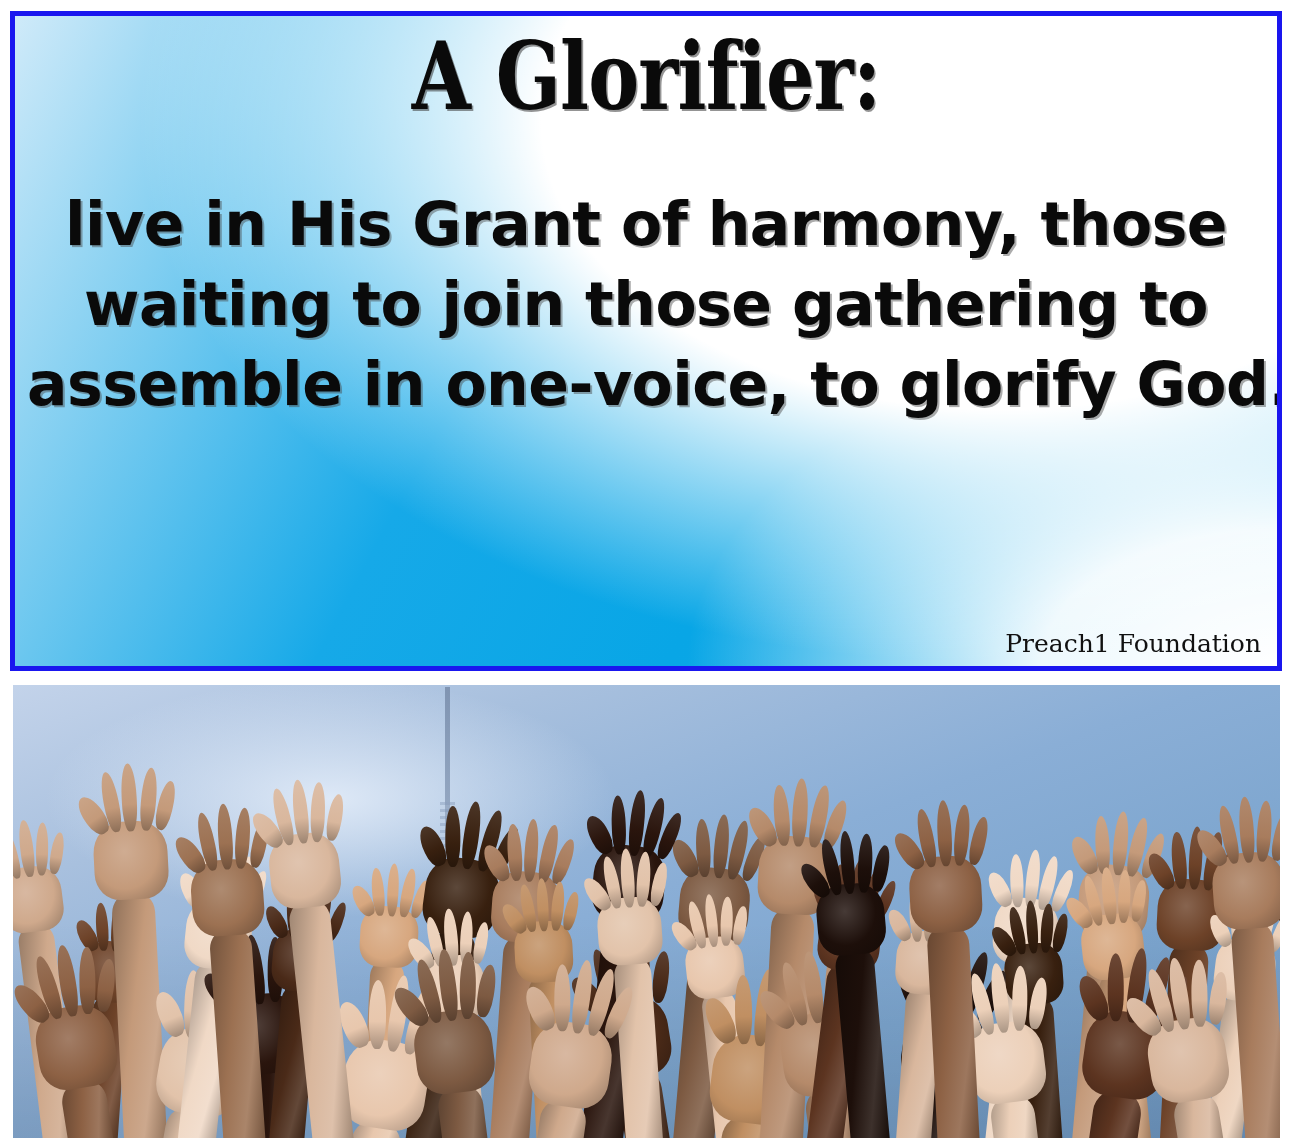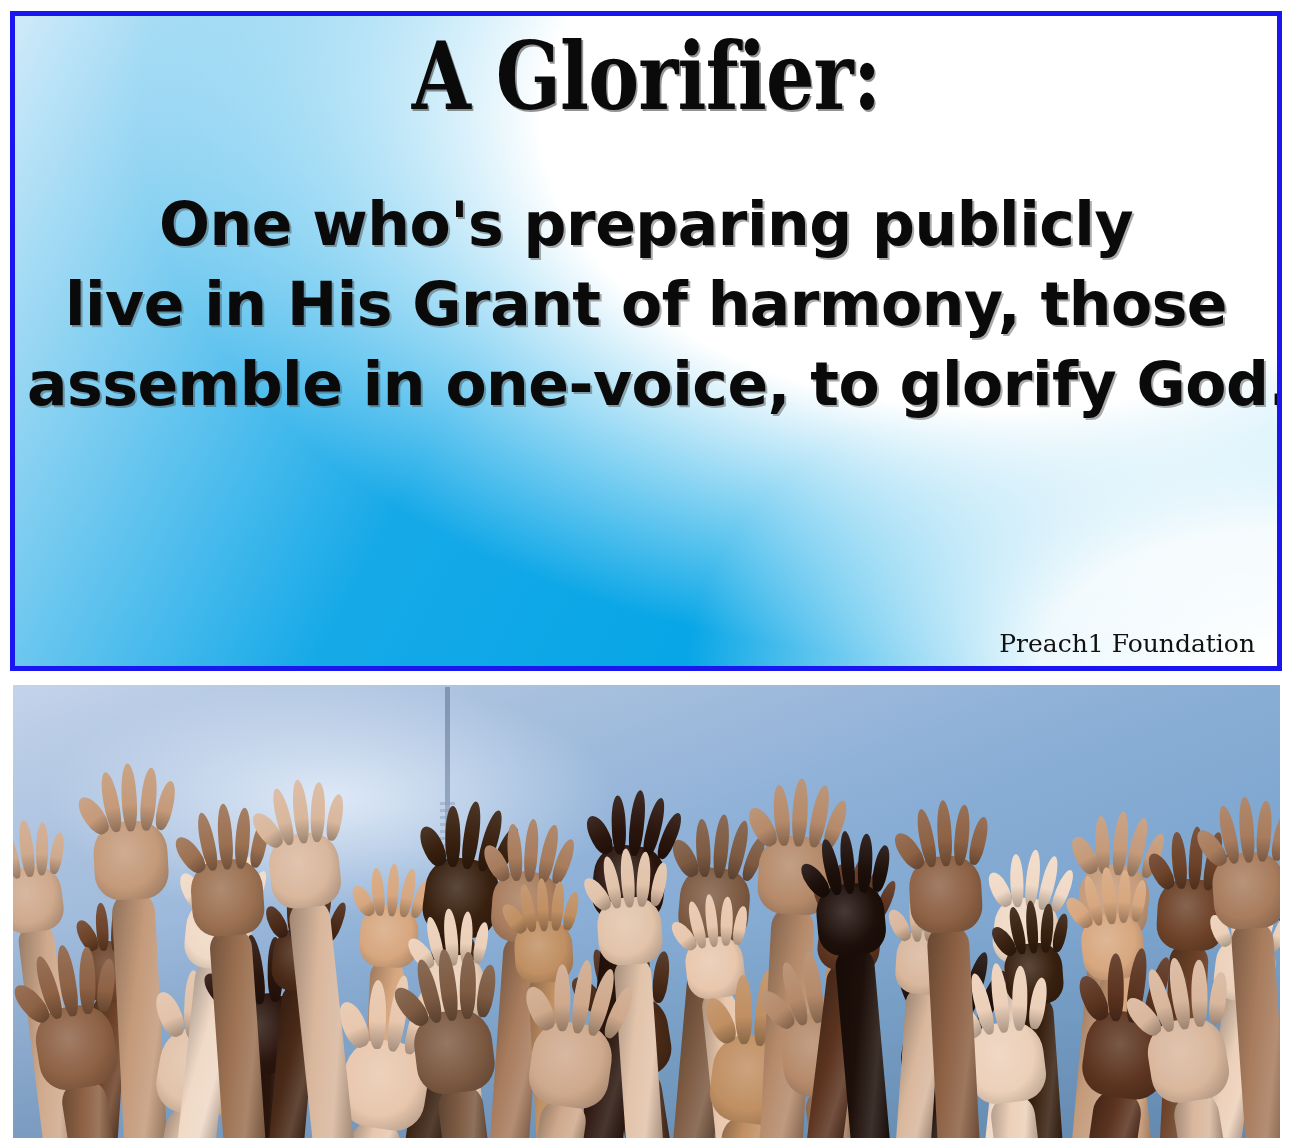--- a/index.html
+++ b/index.html
@@ -76,21 +76,21 @@
     font-size: 60px;
     line-height: 80px;
     color: #0a0a0a;
     letter-spacing: -0.5px;
     text-shadow: 2px 2px 0 rgba(70,70,70,0.45);
   }
   .body-text .ln { display: block; white-space: nowrap; }
 
   .credit {
     position: absolute;
-    right: 22px;
+    right: 16px;
     bottom: 8px;
     text-align: center;
     font-family: "DejaVu Serif", "Liberation Serif", serif;
     font-size: 25px;
     line-height: 29px;
     color: #111111;
   }
   .credit span { display: block; }
 
   
@@ -166,22 +166,22 @@
 
 <div class="poster">
 
   <div class="panel">
     <div class="panel-bg"></div>
     <div class="panel-inner">
 
       <div class="title">A Glorifier:</div>
 
       <div class="body-text">
-        <span class="ln">One who's preparing publicly</span>
         <span class="ln">live in His Grant of harmony, those</span>
+        <span class="ln">waiting to join those gathering to</span>
         <span class="ln">assemble in one-voice, to glorify God.</span>
       </div>
 
       <div class="credit">
         <span>Preach1 Foundation</span>
       </div>
 
     </div>
   </div>
 

